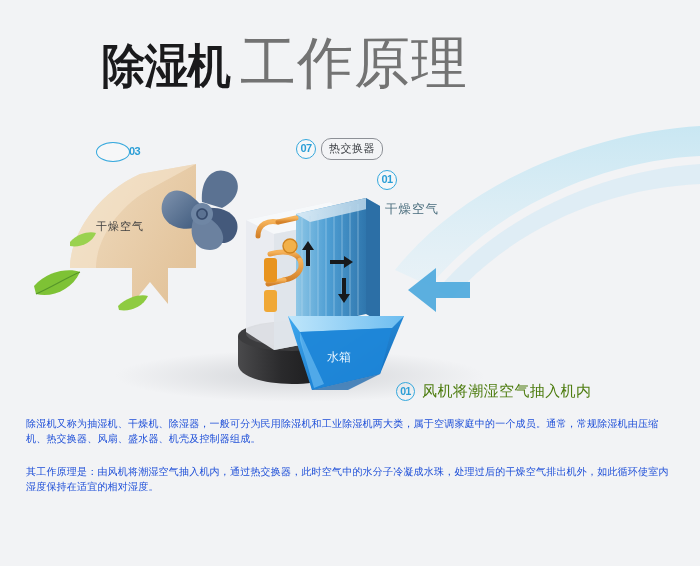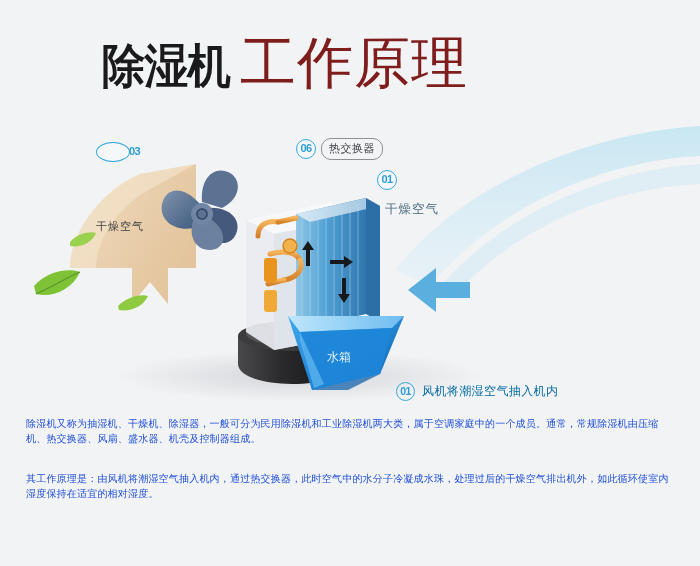--- a/index.html
+++ b/index.html
@@ -31,21 +31,21 @@
     font-size: 47px;
     font-weight: 700;
     color: #1a1a1c;
     letter-spacing: -1px;
     transform: scaleX(0.93);
     transform-origin: right bottom;
   }
   .title-b {
     font-size: 56px;
     font-weight: 400;
-    color: #7f1d1d;
+    color: #737373;
     letter-spacing: 1px;
   }
 
   
   .diagram {
     position: absolute;
     top: 118px; left: 0;
     width: 700px; height: 290px;
     overflow: hidden;
   }
@@ -118,22 +118,22 @@
     border-radius: 50%;
     border: 1.6px solid #35a8dd;
     color: #2b9ed6;
     font-size: 10.5px;
     font-weight: 700;
     line-height: 16px;
     text-align: center;
     letter-spacing: -0.5px;
   }
   .legend-text {
-    font-size: 12px;
-    color: #0369a1;
+    font-size: 15px;
+    color: #4d7c0f;
     letter-spacing: 0.4px;
     white-space: nowrap;
   }
 
   
   .overlay {
     position: absolute;
     left: 0; right: 0;
     top: 243px;
     text-align: center;
@@ -163,21 +163,21 @@
     position: absolute;
     left: 26px; top: 416px;
     width: 652px;
   }
   .body-copy p {
     font-size: 10px;
     line-height: 15px;
     color: #1d4ed8;
     letter-spacing: 0.2px;
   }
-  .body-copy p + p { margin-top: 26px; font-family: Liberation Mono, monospace; }
+  .body-copy p + p { margin-top: 18px; }
 </style>
 </head>
 <body>
 
 <div id="page">
 
   <div class="title-row">
     <span class="title-a">除湿机</span>
     <span class="title-b">工作原理</span>
   </div>
@@ -301,21 +301,21 @@
       <path d="M288 198 L 404 198 L 380 256 L 312 272 Z" fill="url(#gTank)"></path>
       <path d="M288 198 L 404 198 L 392 210 L 300 214 Z" fill="url(#gTankTop)"></path>
       <path d="M300 214 L 392 210 L 380 256 L 312 272 Z" fill="#1e86d8" opacity="0.9"></path>
       <path d="M312 272 L 380 256 L 348 272 Z" fill="#0a5da8" opacity="0.7"></path>
       <path d="M300 214 L 324 266 L 314 270 L 300 222 Z" fill="#8fd4ff" opacity="0.45"></path>
     </svg>
 
     <div class="badge b03-left">03</div>
     <div class="dlabel dry">干燥空气</div>
 
-    <div class="badge b02-top">06</div>
+    <div class="badge b02-top">07</div>
     <div class="callout">热交换器</div>
     <svg class="callout-stem" width="26" height="22" viewBox="0 0 26 22">
       <path d="M2 1 L 24 1 L 13 20 Z" fill="#f3f4f6" stroke="#8d9096" stroke-width="1.4"></path>
       <path d="M3 1 L 23 1" stroke="#f3f4f6" stroke-width="3"></path>
     </svg>
 
     <div class="badge b01-right">01</div>
     <div class="dlabel humid">干燥空气</div>
 
     <div class="dlabel tank">水箱</div>

